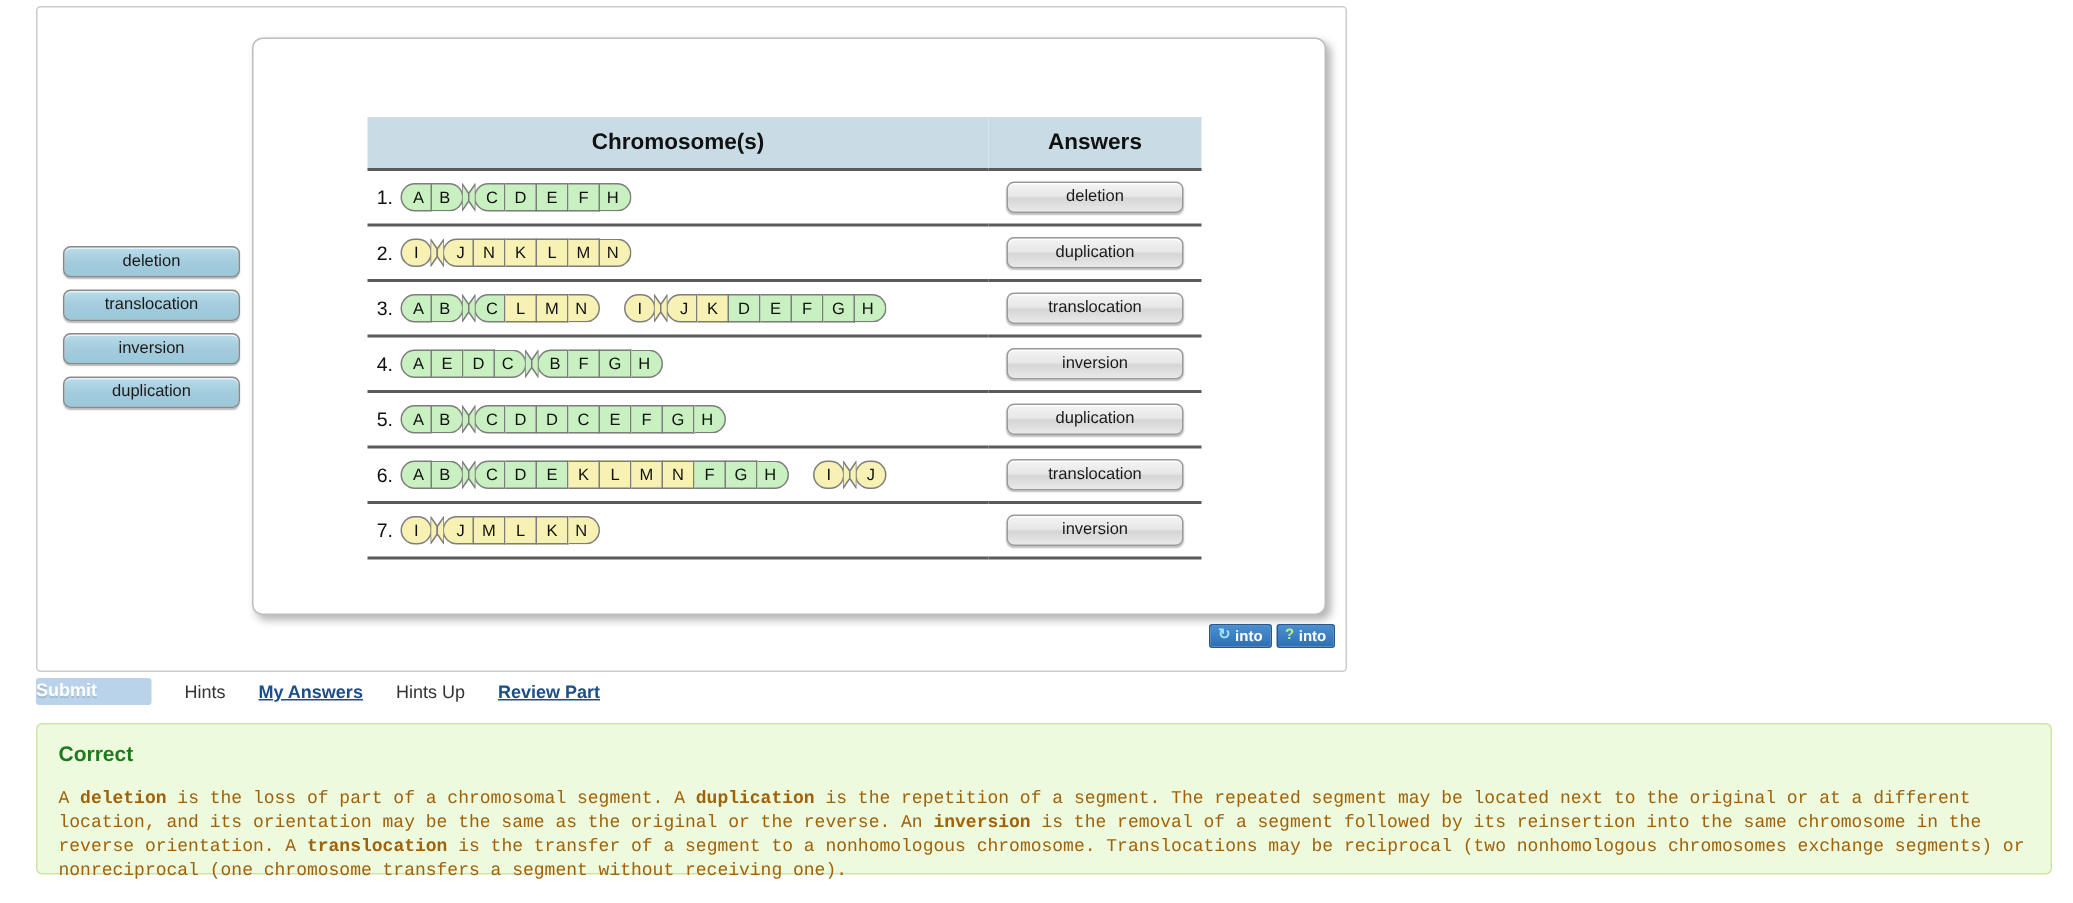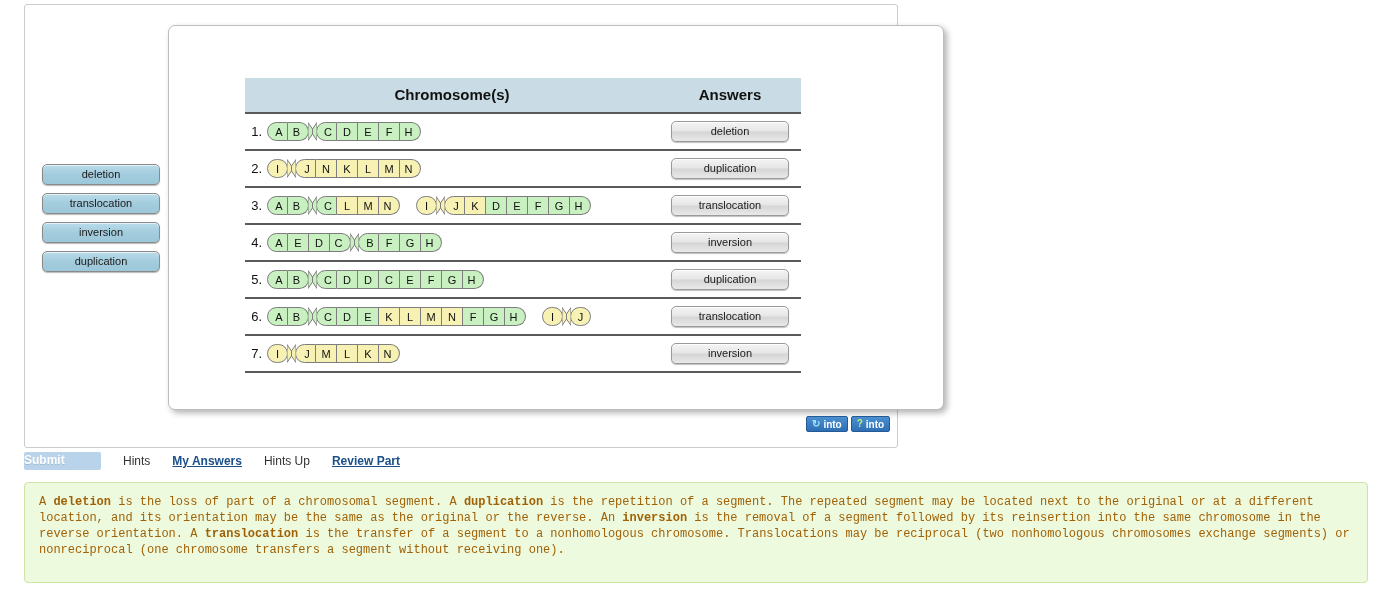--- a/index.html
+++ b/index.html
@@ -42,21 +42,21 @@
     border-radius: 5px;
     box-shadow: 0 1px 1px rgba(0,0,0,0.28), inset 0 1px 0 rgba(255,255,255,0.65);
     cursor: move;
     user-select: none;
   }
 
   
   .workspace {
     position: absolute;
     left: 143px; top: 20px;
-    width: 776px; height: 385px;
+    width: 716px; height: 385px;
     background: #ffffff;
     border: 1px solid #bdbdbd;
     border-radius: 7px;
     box-shadow: 3px 3px 6px rgba(0,0,0,0.30);
   }
 
   
   .match-table {
     position: absolute;
     left: 76px; top: 52px;
@@ -490,14 +490,15 @@
 
 <div class="action-bar">
   <div class="submit-btn">Submit</div>
   <div class="action-item">Hints</div>
   <div class="action-item link">My Answers</div>
   <div class="action-item">Hints Up</div>
   <div class="action-item link">Review Part</div>
 </div>
 
 <div class="feedback">
+  <div class="feedback-title">Correct</div>
   <div class="feedback-body" id="feedbackBody"><span>A </span><b>deletion</b><span> is the loss of part of a chromosomal segment. A </span><b>duplication</b><span> is the repetition of a segment. The repeated segment may be located next to the original or at a different location, and its orientation may be the same as the original or the reverse. An </span><b>inversion</b><span> is the removal of a segment followed by its reinsertion into the same chromosome in the reverse orientation. A </span><b>translocation</b><span> is the transfer of a segment to a nonhomologous chromosome. Translocations may be reciprocal (two nonhomologous chromosomes exchange segments) or nonreciprocal (one chromosome transfers a segment without receiving one).</span></div>
 </div>
 
 </body></html>

